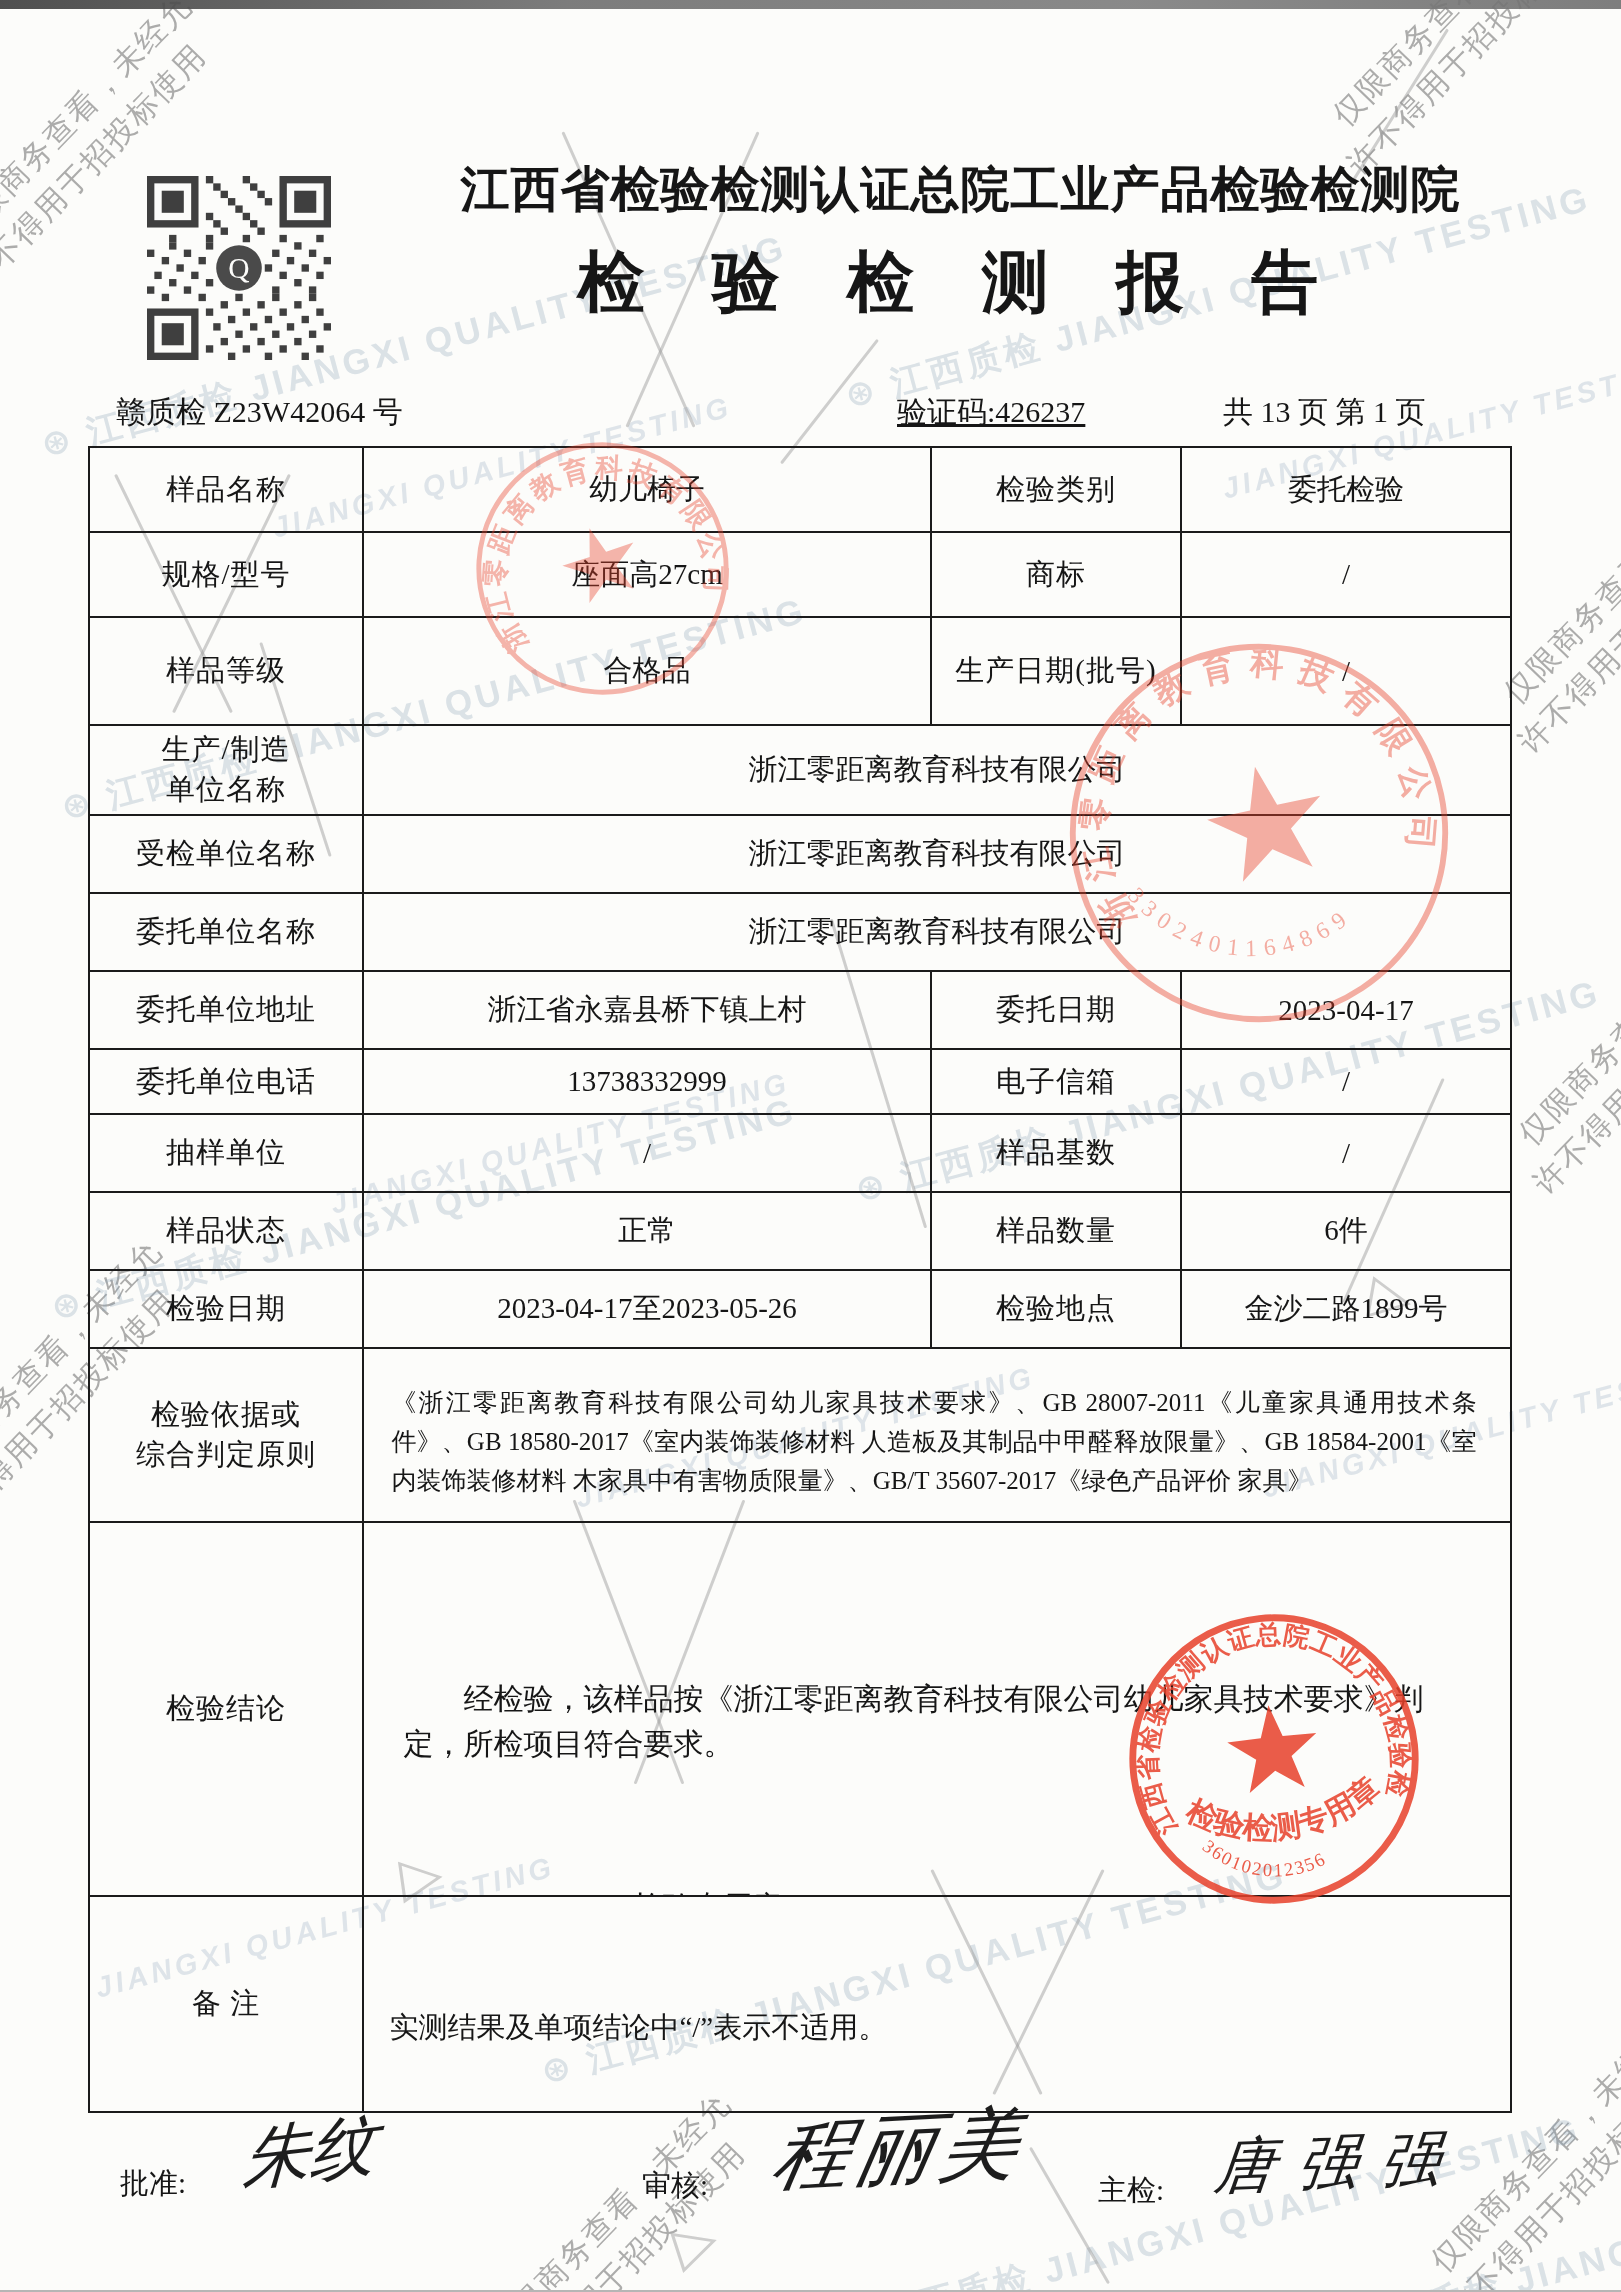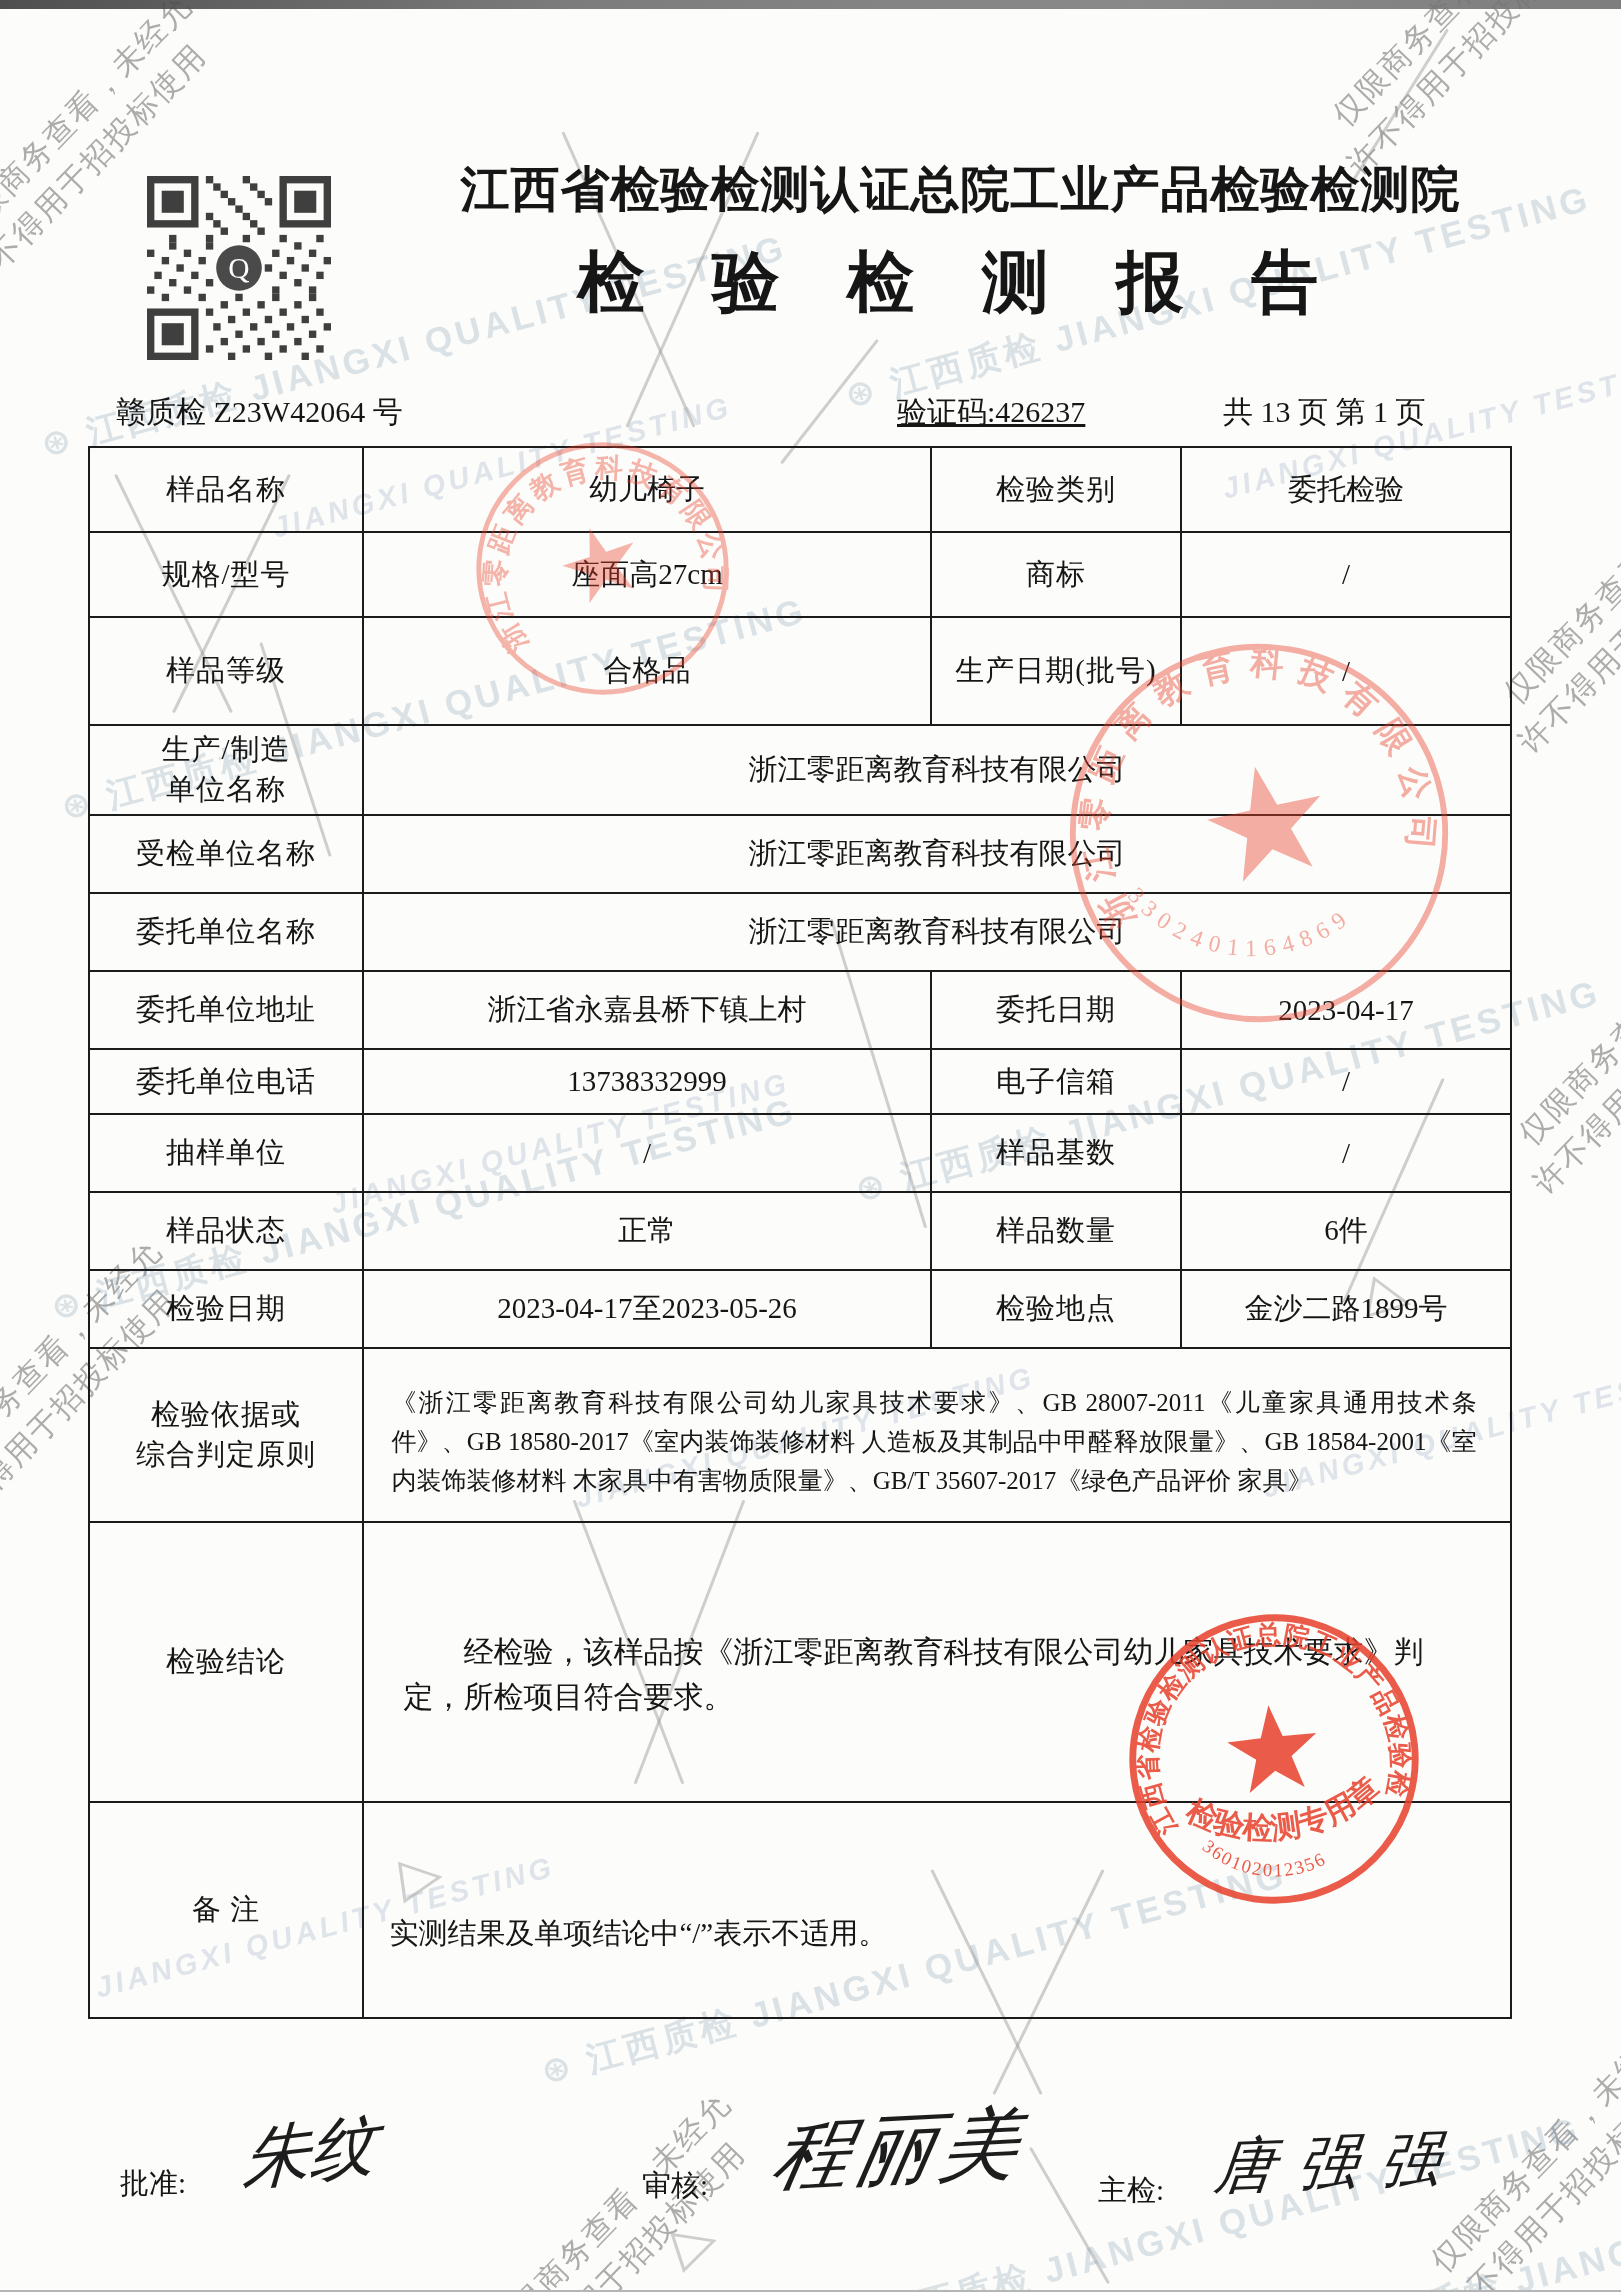--- a/index.html
+++ b/index.html
@@ -290,21 +290,21 @@
     </tr>
     <tr style="height:174px">
       <td class="lab">
         <div>检验依据或</div>
         <div>综合判定原则</div>
       </td>
       <td colspan="3" class="blk">
         <div class="basis-text">《浙江零距离教育科技有限公司幼儿家具技术要求》、GB 28007-2011《儿童家具通用技术条件》、GB 18580-2017《室内装饰装修材料 人造板及其制品中甲醛释放限量》、GB 18584-2001《室内装饰装修材料 木家具中有害物质限量》、GB/T 35607-2017《绿色产品评价 家具》</div>
       </td>
     </tr>
-    <tr style="height:280px">
+    <tr style="height:374px">
       <td class="lab">检验结论</td>
       <td colspan="3" class="blk" style="padding:12px">
         <div class="concl-wrap">
           <div class="concl-text">经检验，该样品按《浙江零距离教育科技有限公司幼儿家具技术要求》判定，所检项目符合要求。</div>
           <div class="stamp-block">
             <span class="stamp-l1">检验专用章:</span>
 
           </div>
         </div>
       </td>

